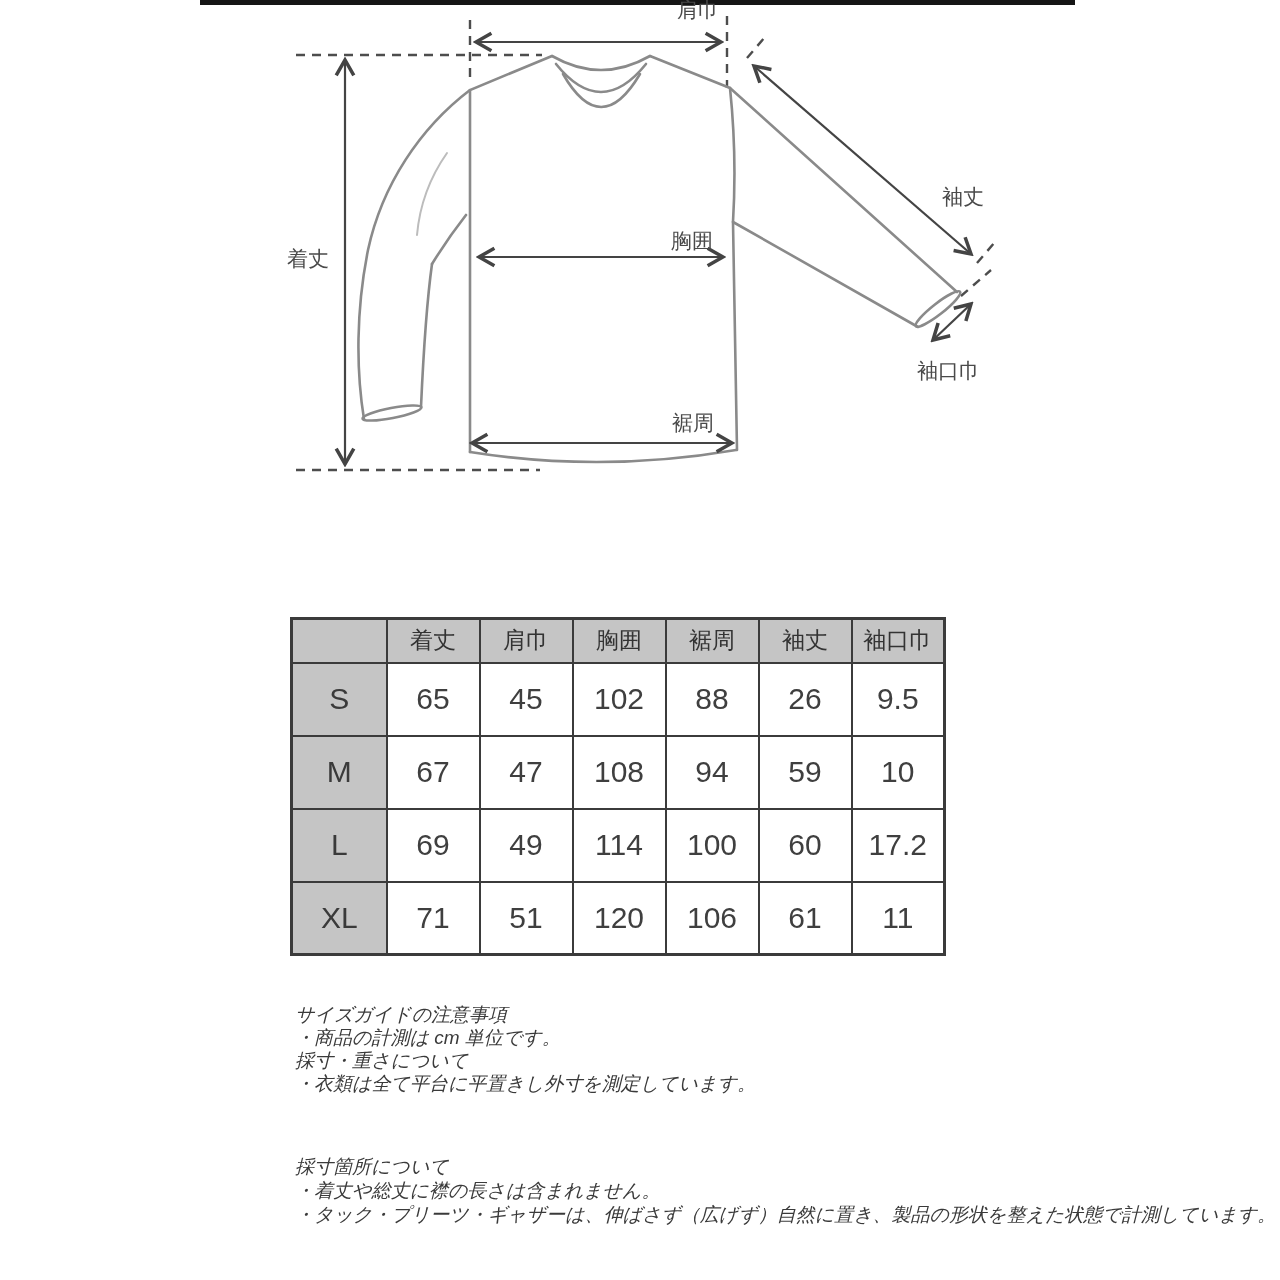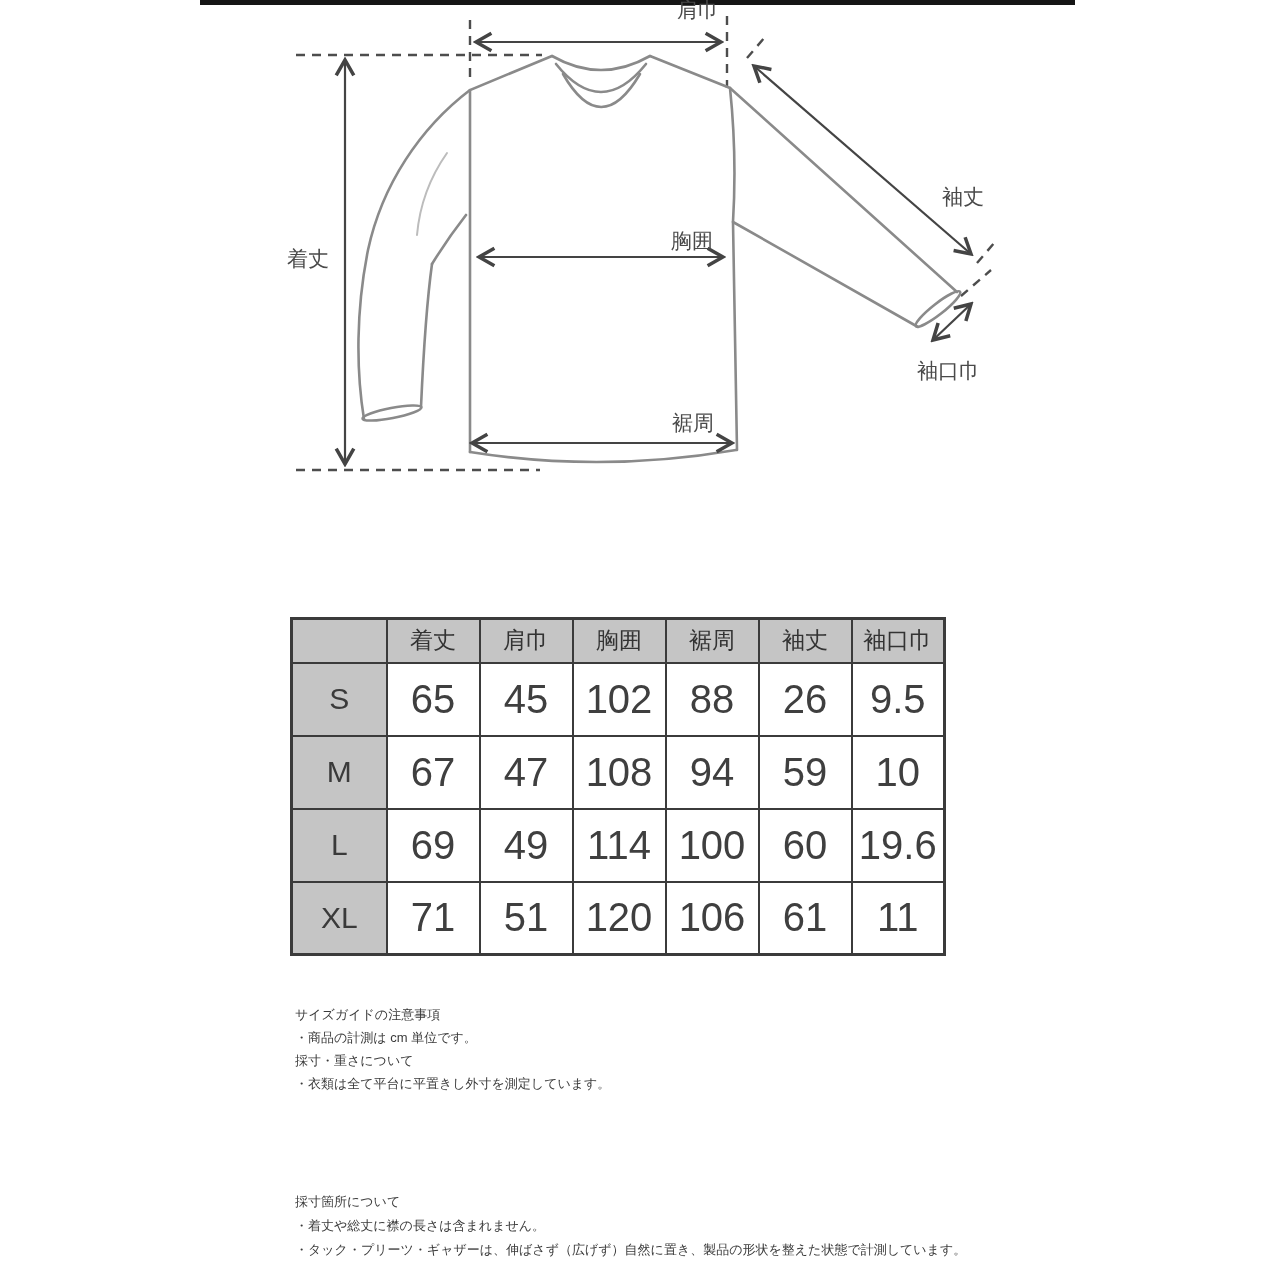--- a/index.html
+++ b/index.html
@@ -18,23 +18,23 @@
     position:absolute;left:290px;top:617px;border-collapse:collapse;table-layout:fixed;
     border:3px solid #3b3b3b;
   }
   table.sizes th,table.sizes td{
     border:2px solid #3b3b3b;text-align:center;vertical-align:middle;padding:0;
   }
   table.sizes tr.head{height:44px;}
   table.sizes tr.data{height:73px;}
   th.hcell{background:#c5c5c5;font-weight:400;font-size:23px;color:#333;}
   td.scell{background:#c5c5c5;font-size:30px;color:#3a3a3a;}
-  td.vcell{background:#ffffff;font-size:40px;color:#3f3f3f;}
+  td.vcell{background:#ffffff;font-size:30px;color:#3f3f3f;}
 
-  .notes{position:absolute;left:295px;font-size:13px;color:#3a3a3a;}
+  .notes{position:absolute;left:295px;font-size:19px;color:#3a3a3a;font-style:italic;}
   .notes div{height:23px;line-height:23px;white-space:nowrap;}
   .notes.block2 div{height:24px;line-height:24px;}
 </style>
 </head>
 <body>
 
 <div class="top-border"></div>
 
 <svg class="diagram" width="1280" height="520" viewBox="0 0 1280 520">
   <defs>
@@ -131,38 +131,38 @@
     <td class="vcell">59</td>
     <td class="vcell">10</td>
   </tr>
   <tr class="data">
     <td class="scell">L</td>
     <td class="vcell">69</td>
     <td class="vcell">49</td>
     <td class="vcell">114</td>
     <td class="vcell">100</td>
     <td class="vcell">60</td>
-    <td class="vcell">19.6</td>
+    <td class="vcell">17.2</td>
   </tr>
   <tr class="data">
     <td class="scell">XL</td>
     <td class="vcell">71</td>
     <td class="vcell">51</td>
     <td class="vcell">120</td>
     <td class="vcell">106</td>
     <td class="vcell">61</td>
     <td class="vcell">11</td>
   </tr>
 </tbody>
   </table>
 
 <div class="notes block1" style="top:1003px">
   <div>サイズガイドの注意事項</div>
   <div>・商品の計測は cm 単位です。</div>
   <div>採寸・重さについて</div>
   <div>・衣類は全て平台に平置きし外寸を測定しています。</div>
 </div>
 
-<div class="notes block2" style="top:1190px">
+<div class="notes block2" style="top:1155px">
   <div>採寸箇所について</div>
   <div>・着丈や総丈に襟の長さは含まれません。</div>
   <div>・タック・プリーツ・ギャザーは、伸ばさず（広げず）自然に置き、製品の形状を整えた状態で計測しています。</div>
 </div>
 
 </body></html>

